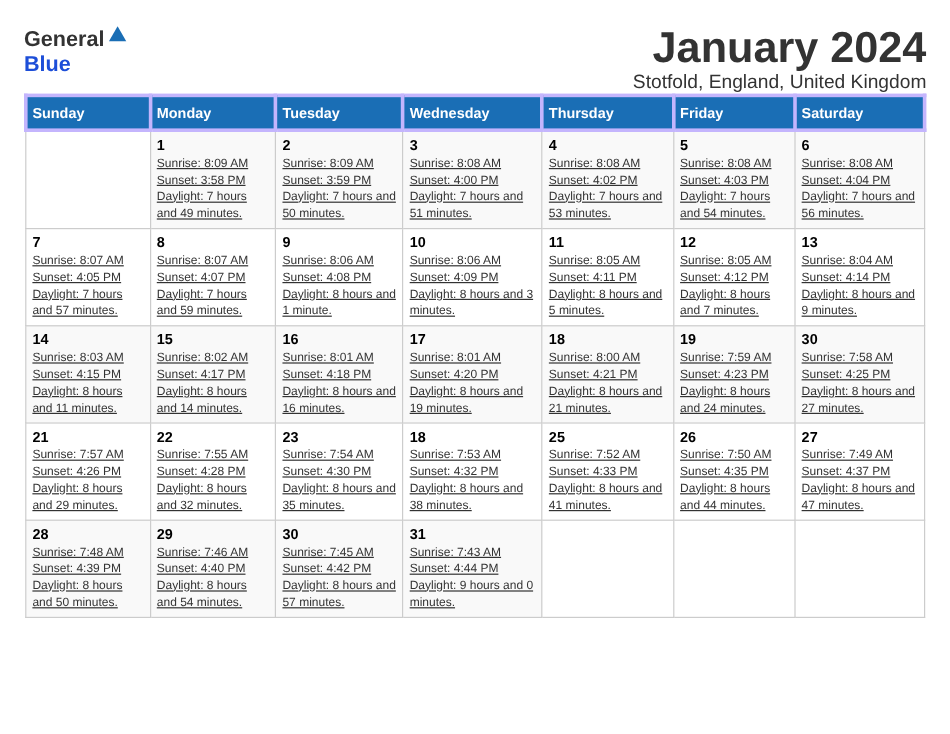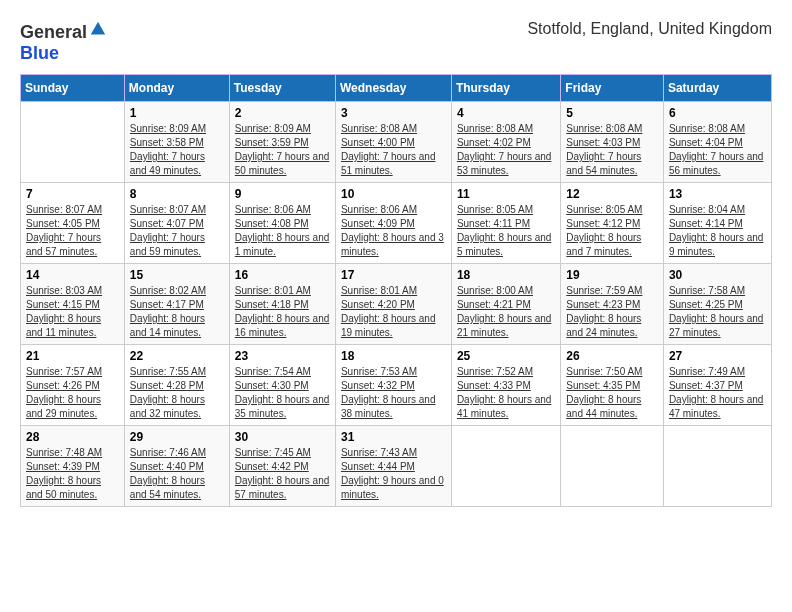--- a/index.html
+++ b/index.html
@@ -7,21 +7,20 @@
       font-family: Arial, sans-serif;
       background: #fff;
       width: 792px;
       min-height: 612px;
       padding: 20px;
     }
     .header-section {
       display: flex;
       justify-content: space-between;
       align-items: flex-start;
-      margin-bottom: 10px;
     }
     .logo {
       display: flex;
       align-items: center;
     }
     .logo-text-general {
       font-size: 18px;
       font-weight: bold;
       color: #333;
     }
@@ -54,21 +53,21 @@
       border-collapse: collapse;
       font-size: 11px;
     }
     thead tr th {
       background-color: #1a6eb5;
       color: #fff;
       padding: 6px 4px;
       text-align: left;
       font-size: 12px;
       font-weight: bold;
-      border: 1px solid #c4b5fd;
+      border: 3px solid #c4b5fd;
     }
     tbody tr td {
       border: 1px solid #ccc;
       vertical-align: top;
       padding: 4px 5px;
       height: 80px;
       background: #fff;
     }
     tbody tr:nth-child(odd) td {
       background: #f9f9f9;
@@ -95,20 +94,21 @@
 <div class="header-section">
   <div class="logo">
     <div>
       <span class="logo-text-general">General</span><svg class="logo-icon" viewBox="0 0 20 20">
           <polygon points="10,2 18,16 2,16" fill="#1a6eb5"></polygon>
         </svg><br>
       <span class="logo-text-blue">Blue</span>
     </div>
   </div>
   <div class="title-section">
+    <div class="month-title">January 2024</div>
     <div class="location-title">Stotfold, England, United Kingdom</div>
   </div>
 </div>
 
 <table>
   <thead>
     <tr id="header-row">
     <th>Sunday</th>
         <th>Monday</th>
         <th>Tuesday</th>

